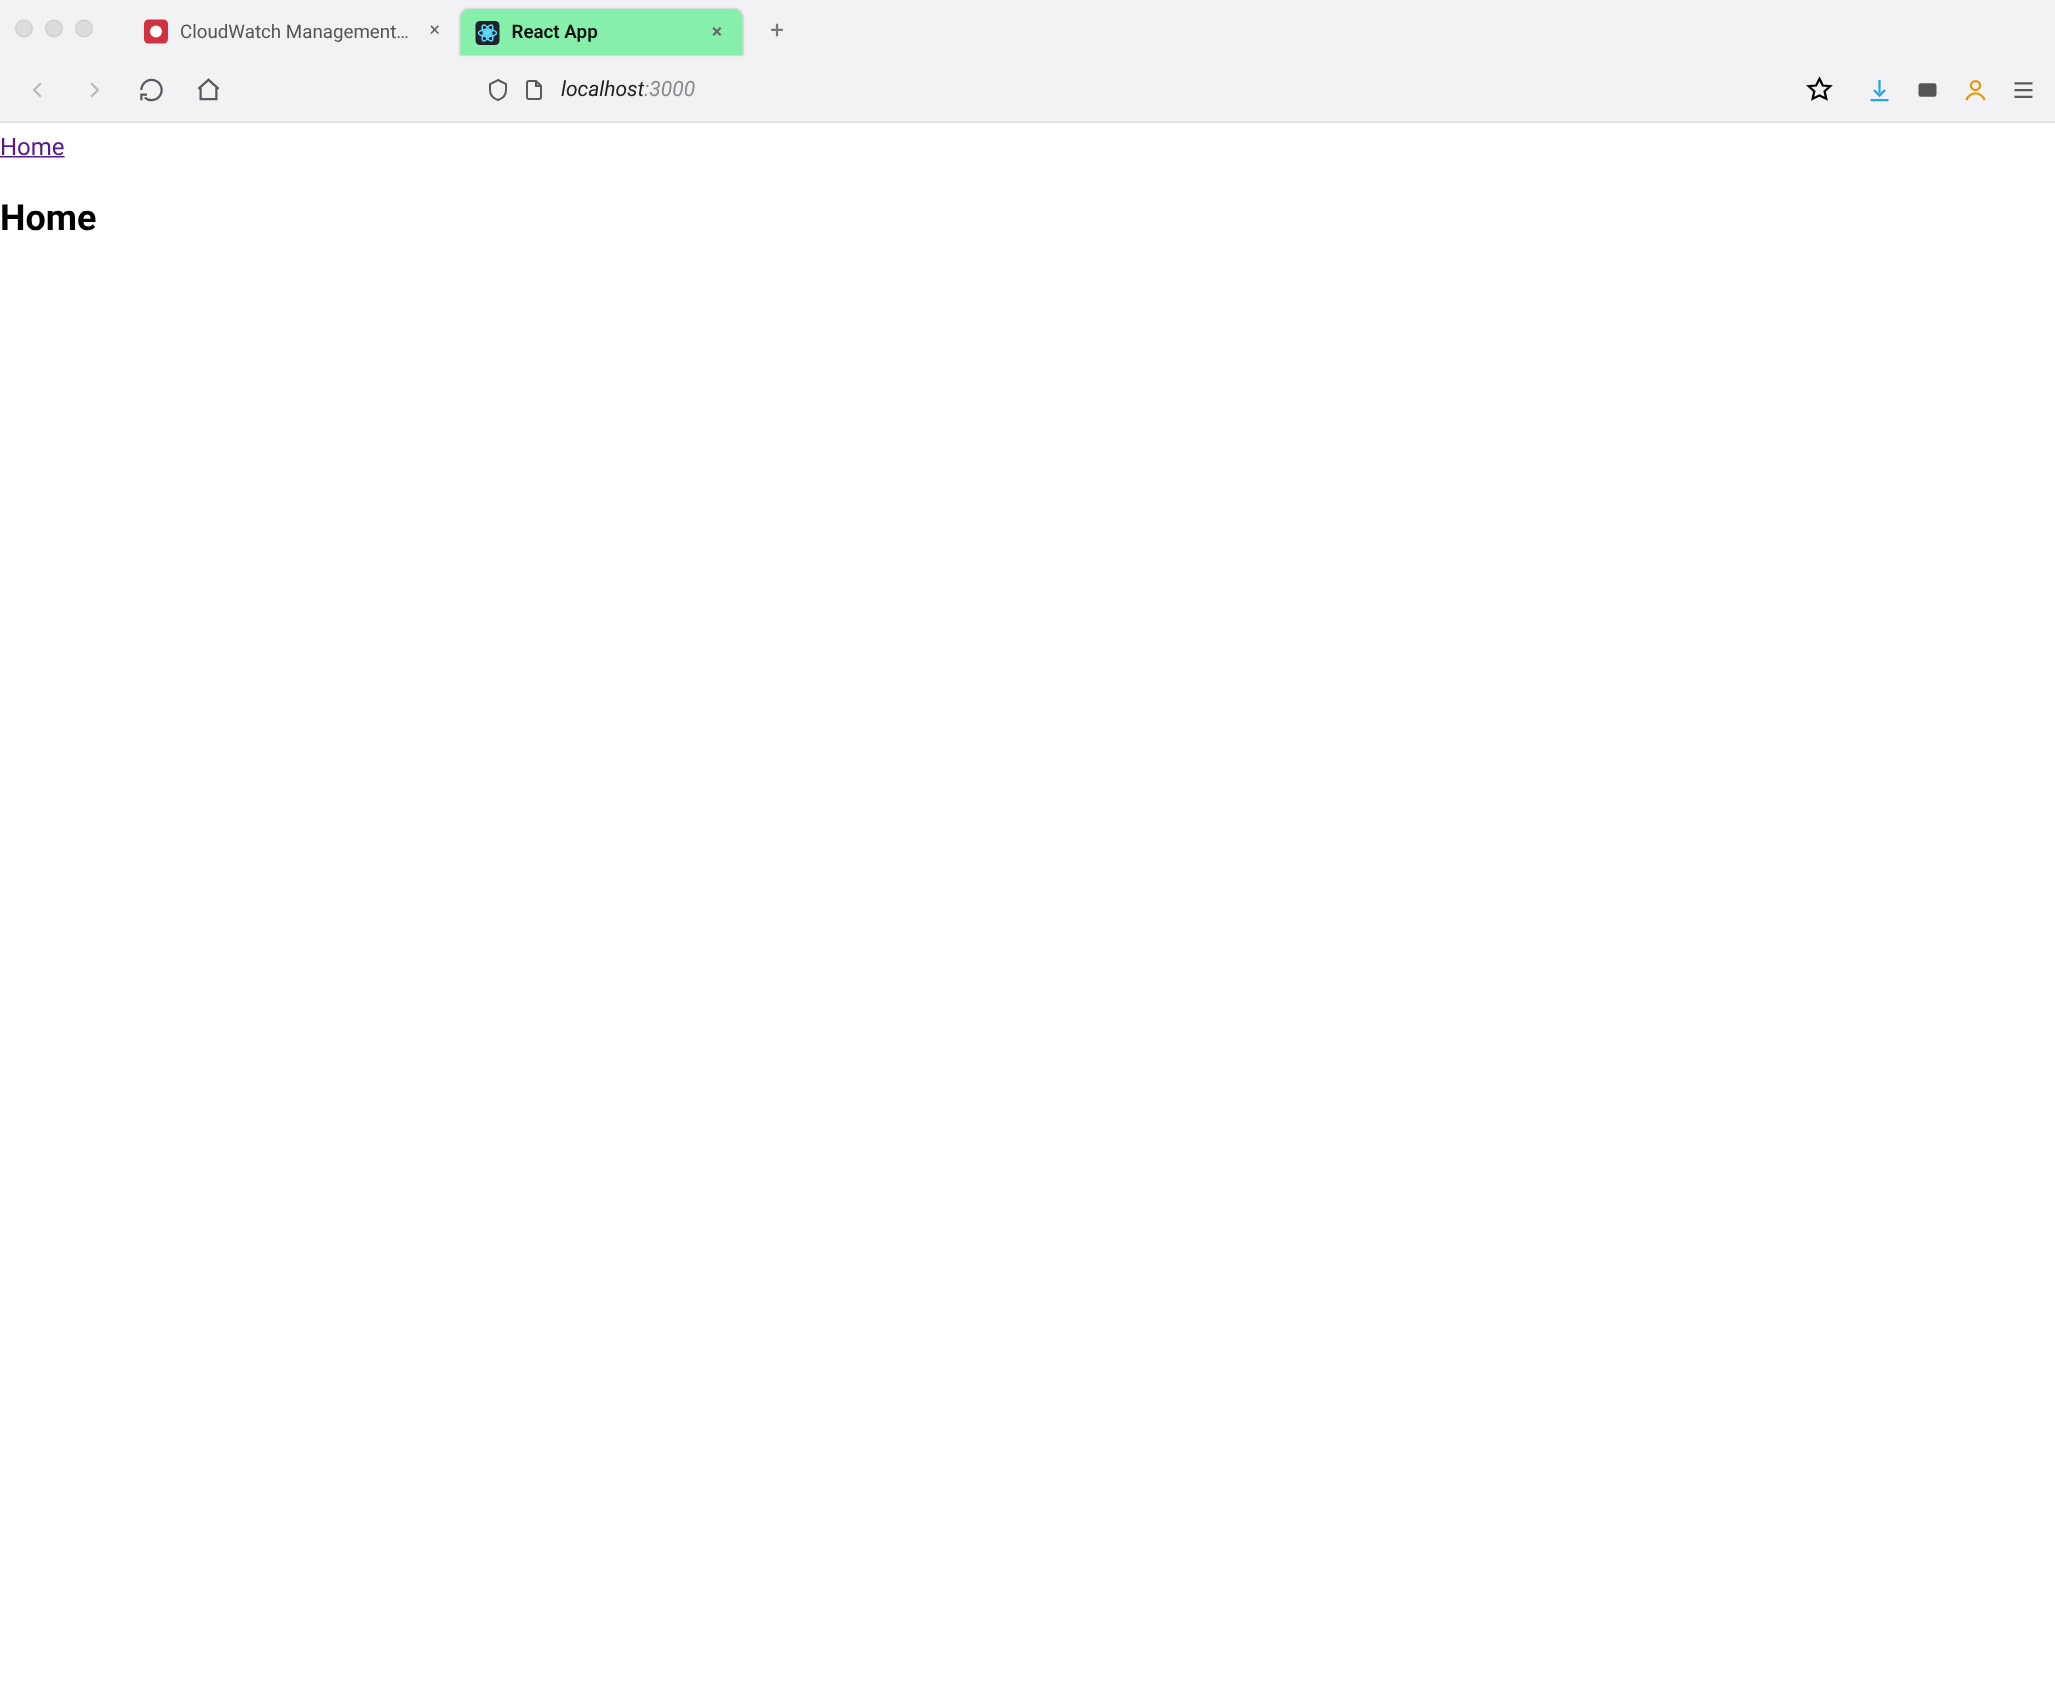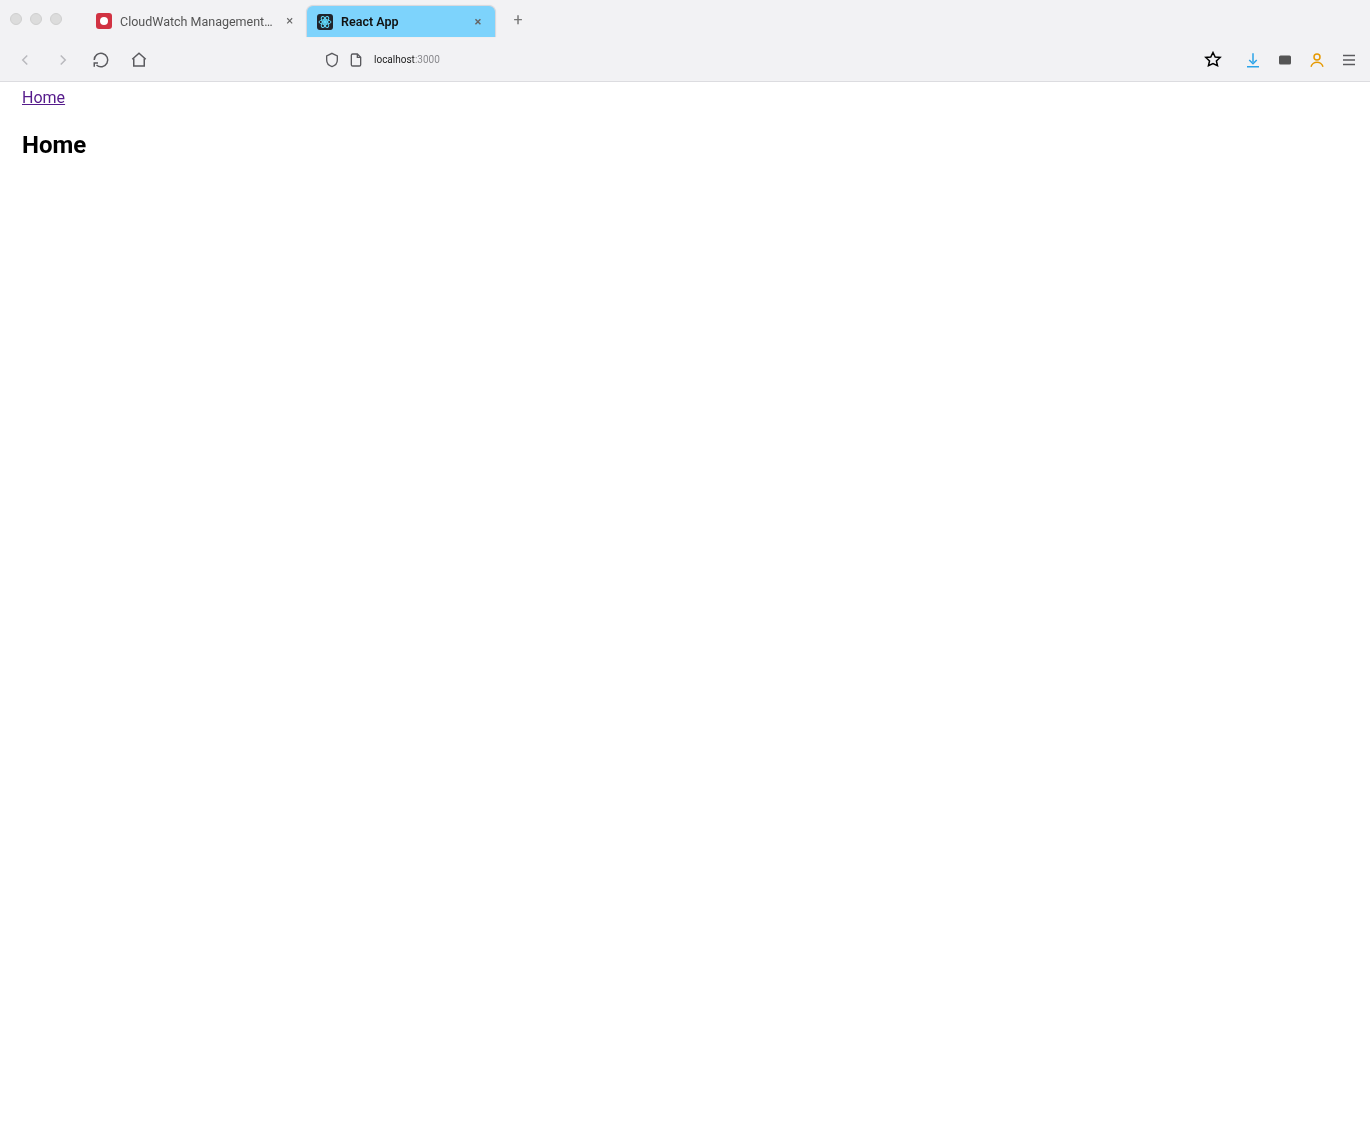--- a/index.html
+++ b/index.html
@@ -47,21 +47,21 @@
     color: #333;
     gap: 8px;
     position: relative;
     margin-top: 4px;
   }
   .tab.inactive {
     background: transparent;
     color: #555;
   }
   .tab.active {
-    background: #7dd3fc;
+    background: #86efac;
     border: 1px solid #d9d9de;
     border-bottom: none;
     box-shadow: 0 0 2px rgba(0,0,0,0.05);
     color: #111;
     font-weight: 600;
   }
   .tab .favicon {
     width: 16px; height: 16px; border-radius: 3px;
     flex: 0 0 auto;
     display: flex; align-items: center; justify-content: center;
@@ -113,42 +113,42 @@
     padding: 0 10px;
     gap: 10px;
     background: #f2f2f4;
     border-radius: 6px;
   }
   .addr-wrap .lead-icons {
     display: flex; gap: 8px; align-items:center; color:#5a5a5e;
     margin-left: 150px;
   }
   .addr-url {
-    font-size: 10px;
+    font-size: 14px;
     color: #222;
     white-space: nowrap;
+    font-style: italic;
   }
   .addr-url .dim { color: #8a8a8e; }
   .addr-spacer { flex: 1; }
   .right-icons {
     display: flex; gap: 14px; align-items:center; color:#5a5a5e;
   }
   .svg-icon { width:18px; height:18px; display:block; }
   .svg-icon.sml { width:16px; height:16px; }
 
   
   .viewport {
     background: #ffffff;
     width: 100%;
     height: calc(100% - 82px);
     overflow: auto;
   }
   .page {
     padding: 0;
-    margin-left: 22px;
   }
   .nav-list {
     list-style: disc;
     padding-left: 0;
     margin: 0;
   }
   .nav-list li {
     list-style: none;
     margin: 0;
     padding: 6px 0;

